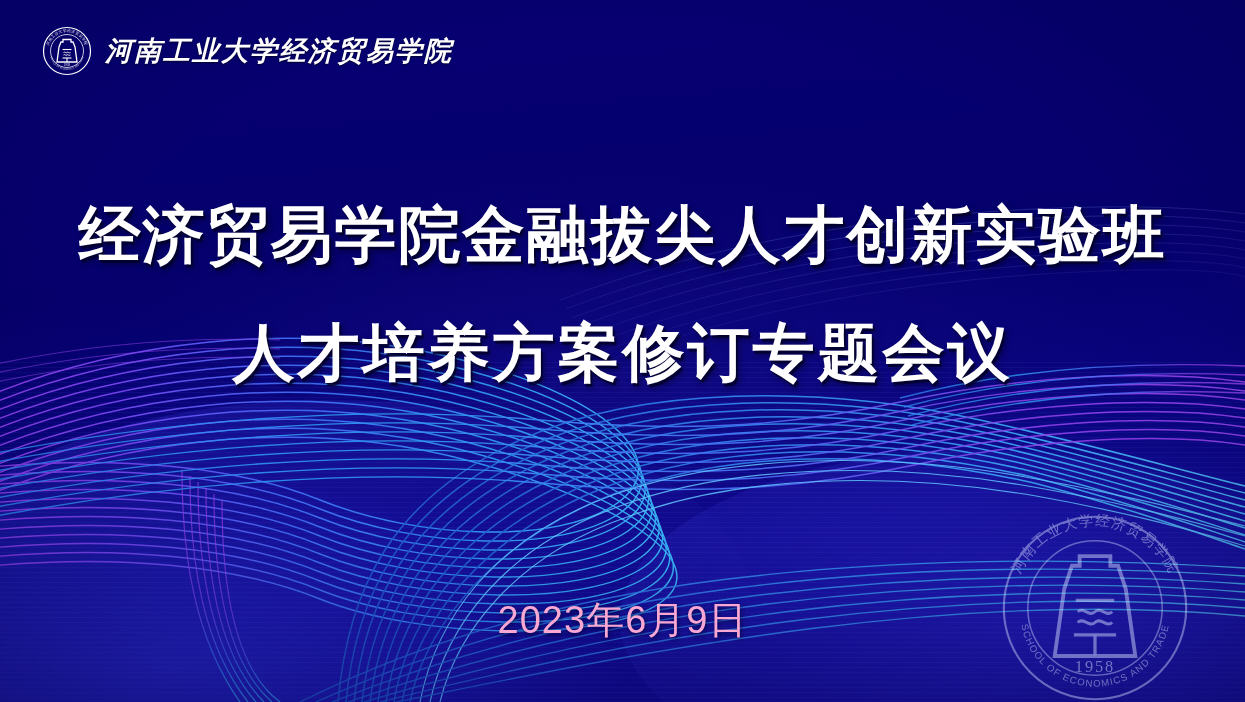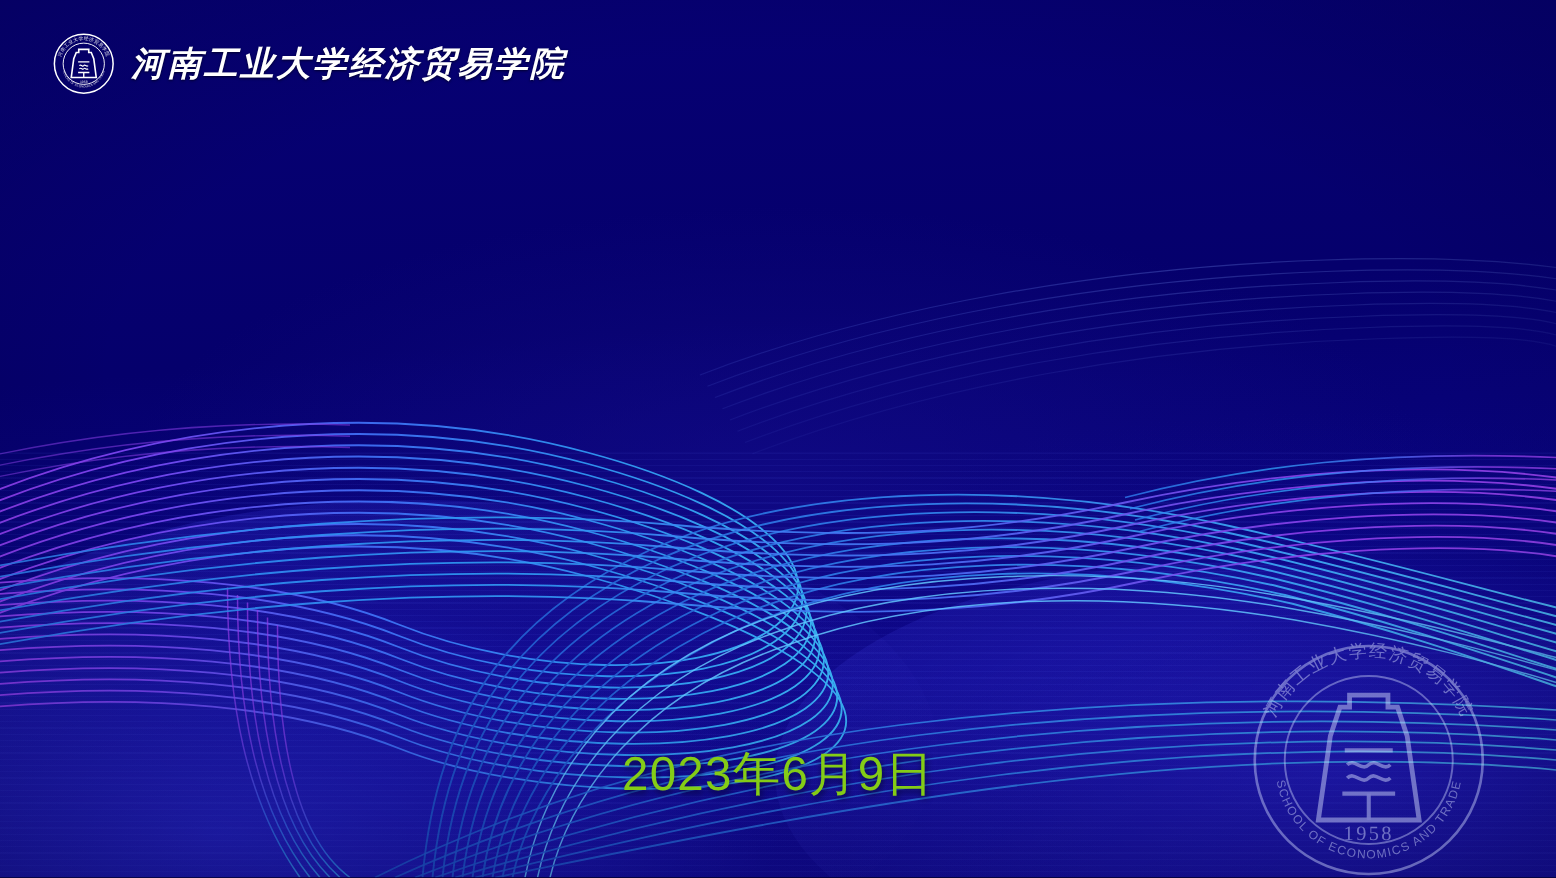--- a/index.html
+++ b/index.html
@@ -129,21 +129,21 @@
     position: absolute;
     left: 0;
     right: 0;
     top: 596px;
     text-align: center;
     z-index: 5;
     font-family: "Liberation Sans", "DejaVu Sans", sans-serif;
     font-size: 38px;
     line-height: 48px;
     font-weight: 400;
-    color: #84cc16;
+    color: #f9a8d4;
     letter-spacing: 1px;
     white-space: nowrap;
     text-shadow: 1px 2px 5px rgba(0,0,30,0.7);
   }
 
   
   .watermark {
     position: absolute;
     left: 999px;
     top: 512px;
@@ -315,20 +315,24 @@
         <textPath href="#hs-bot" startOffset="50%" text-anchor="middle">SCHOOL OF ECONOMICS AND TRADE</textPath>
       </text>
       <text x="50" y="80" font-family="'Liberation Sans', sans-serif" font-size="5.5" fill="#ffffff" opacity="0.9" text-anchor="middle">1958</text>
     </svg>
 
     <div class="header-text">
       <div class="header-cn">河南工业大学经济贸易学院</div>
     </div>
   </div>
 
+  <div class="title-block">
+    <div class="title-line line-1">经济贸易学院金融拔尖人才创新实验班</div>
+    <div class="title-line line-2">人才培养方案修订专题会议</div>
+  </div>
 
   <div class="date">2023年6月9日</div>
 
   <div class="watermark">
     <svg viewBox="0 0 200 200">
       <defs>
         <path id="wm-arc-top" d="M14,100 A86,86 0 0 1 186,100"></path>
         <path id="wm-arc-bot" d="M22,104 A78,78 0 0 0 178,104"></path>
       </defs>
       <circle cx="100" cy="100" r="95" fill="none" stroke="#cfd8ff" stroke-width="2.2" opacity="0.85"></circle>

